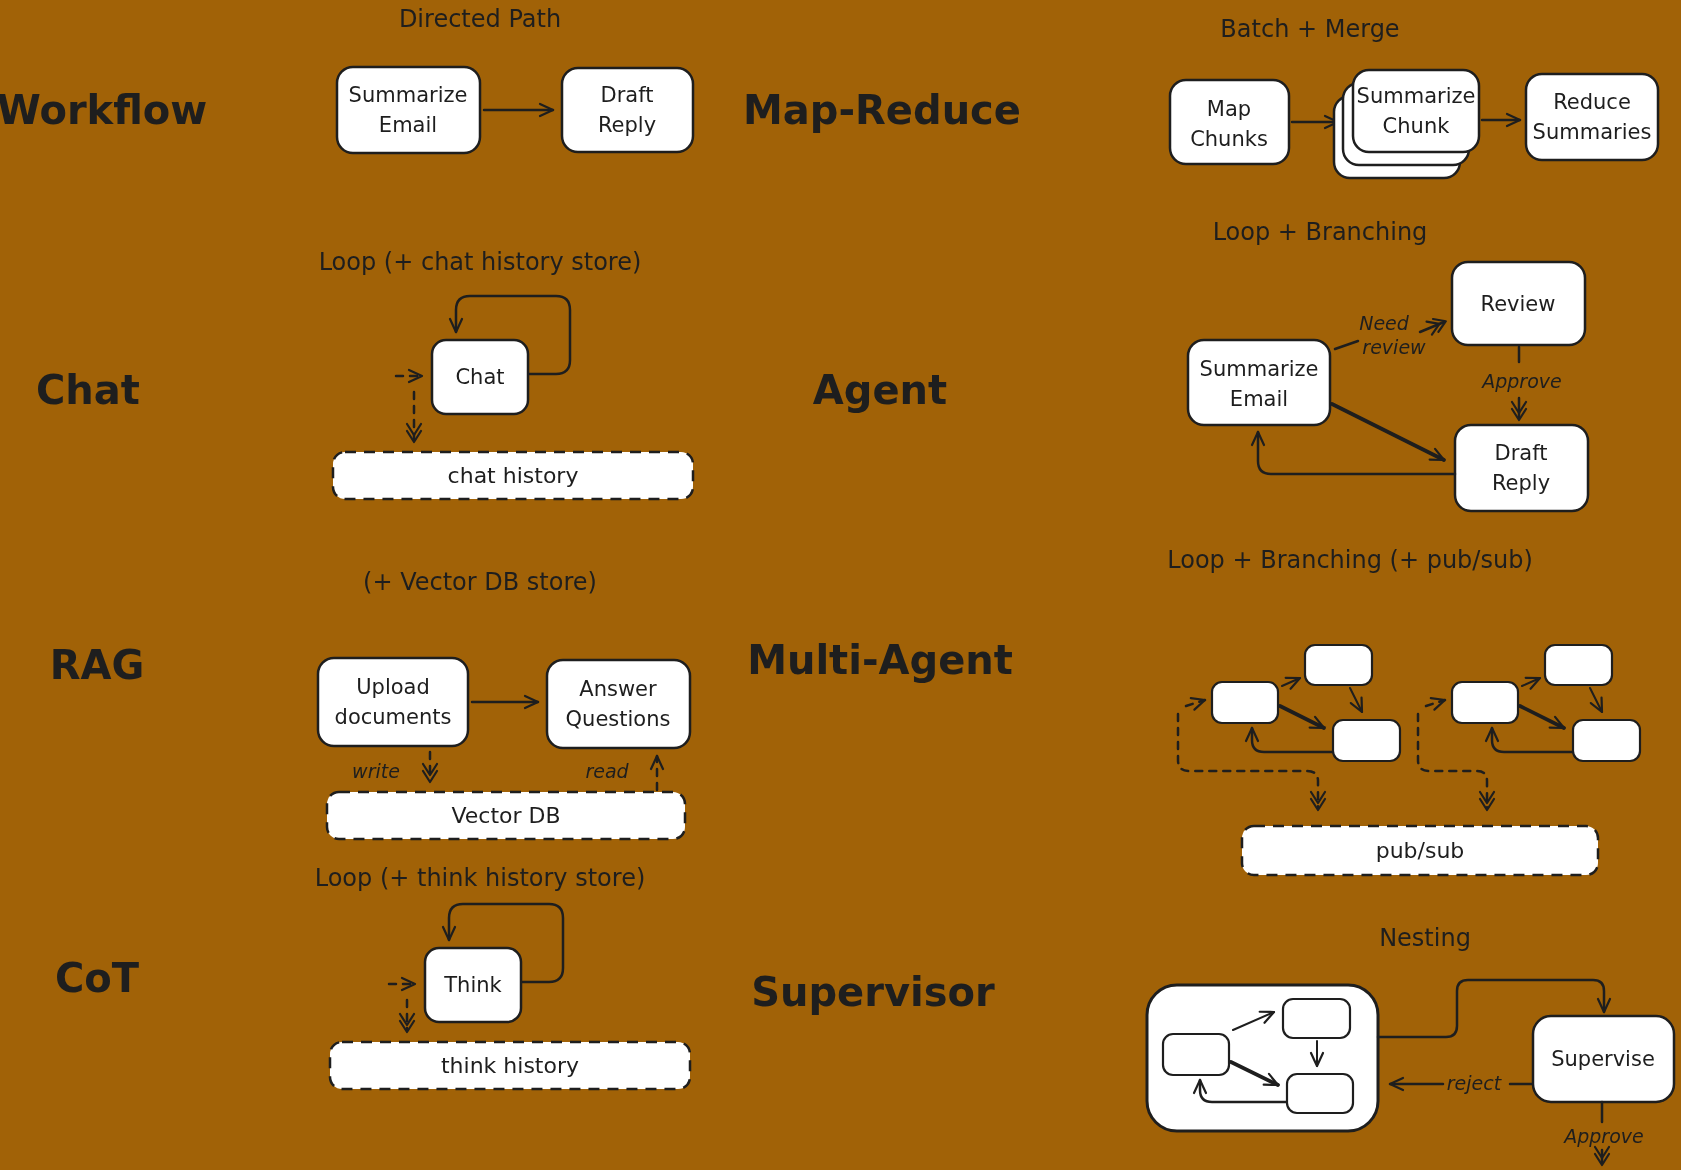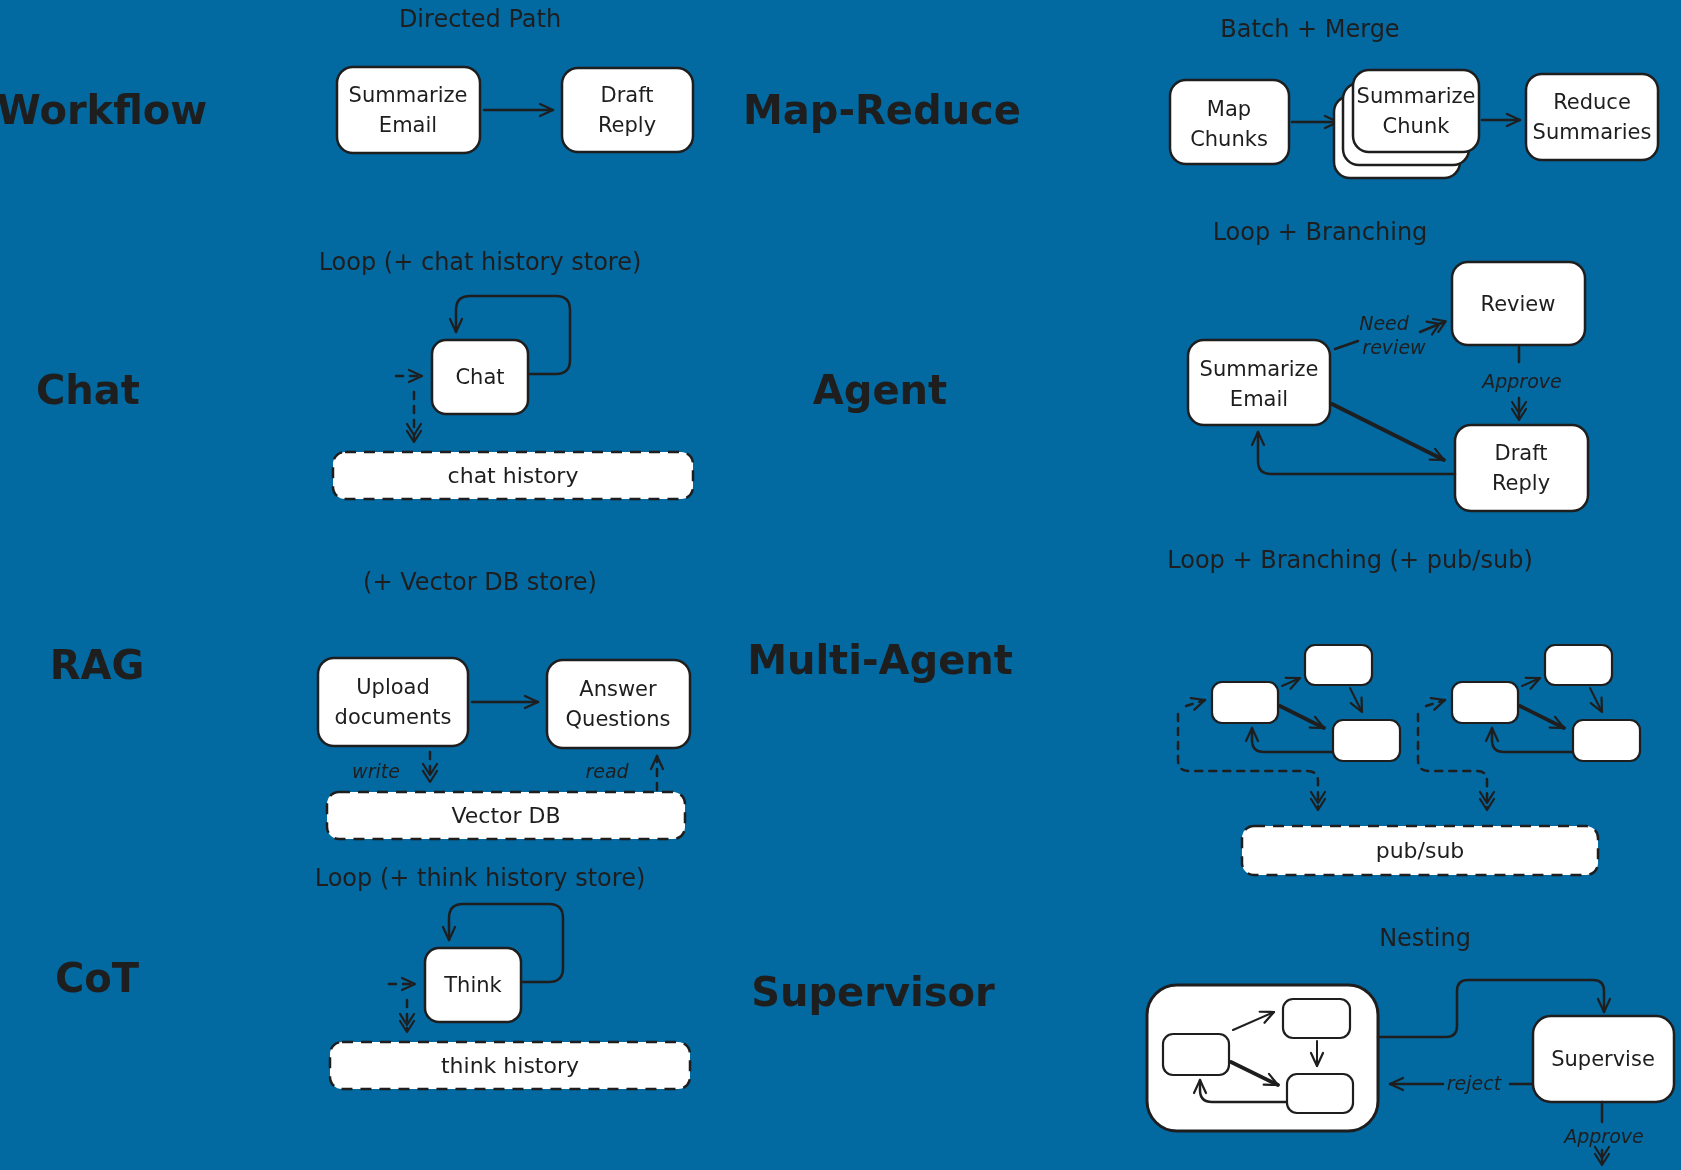--- a/index.html
+++ b/index.html
@@ -1,16 +1,16 @@
 <!DOCTYPE html>
 <html><head>
 <meta charset="utf-8">
 <style>
   html,body{margin:0;padding:0;background:#ffffff;}
-  .stage{position:relative;width:1681px;height:1170px;background:#0369a1;overflow:hidden;}
+  .stage{position:relative;width:1681px;height:1170px;background:#a16207;overflow:hidden;}
   svg text{text-anchor:middle;fill:#1e1e1e;}
   .lbl{font:600 40px "DejaVu Sans", sans-serif;}
   .ttl{font:24px "DejaVu Sans", sans-serif;}
   .node-t{font:21px "DejaVu Sans", sans-serif;}
   .store-t{font:22px "DejaVu Sans", sans-serif;}
   .ann{font:italic 19px "DejaVu Sans", sans-serif;}
   .box{fill:#ffffff;stroke:#1e1e1e;stroke-width:2.5;}
   .box-sm{fill:#ffffff;stroke:#1e1e1e;stroke-width:2.2;}
   .store{fill:#ffffff;stroke:#1e1e1e;stroke-width:2.5;stroke-dasharray:11 8;}
   .edge{fill:none;stroke:#1e1e1e;stroke-width:2.5;stroke-linecap:round;stroke-linejoin:round;}

